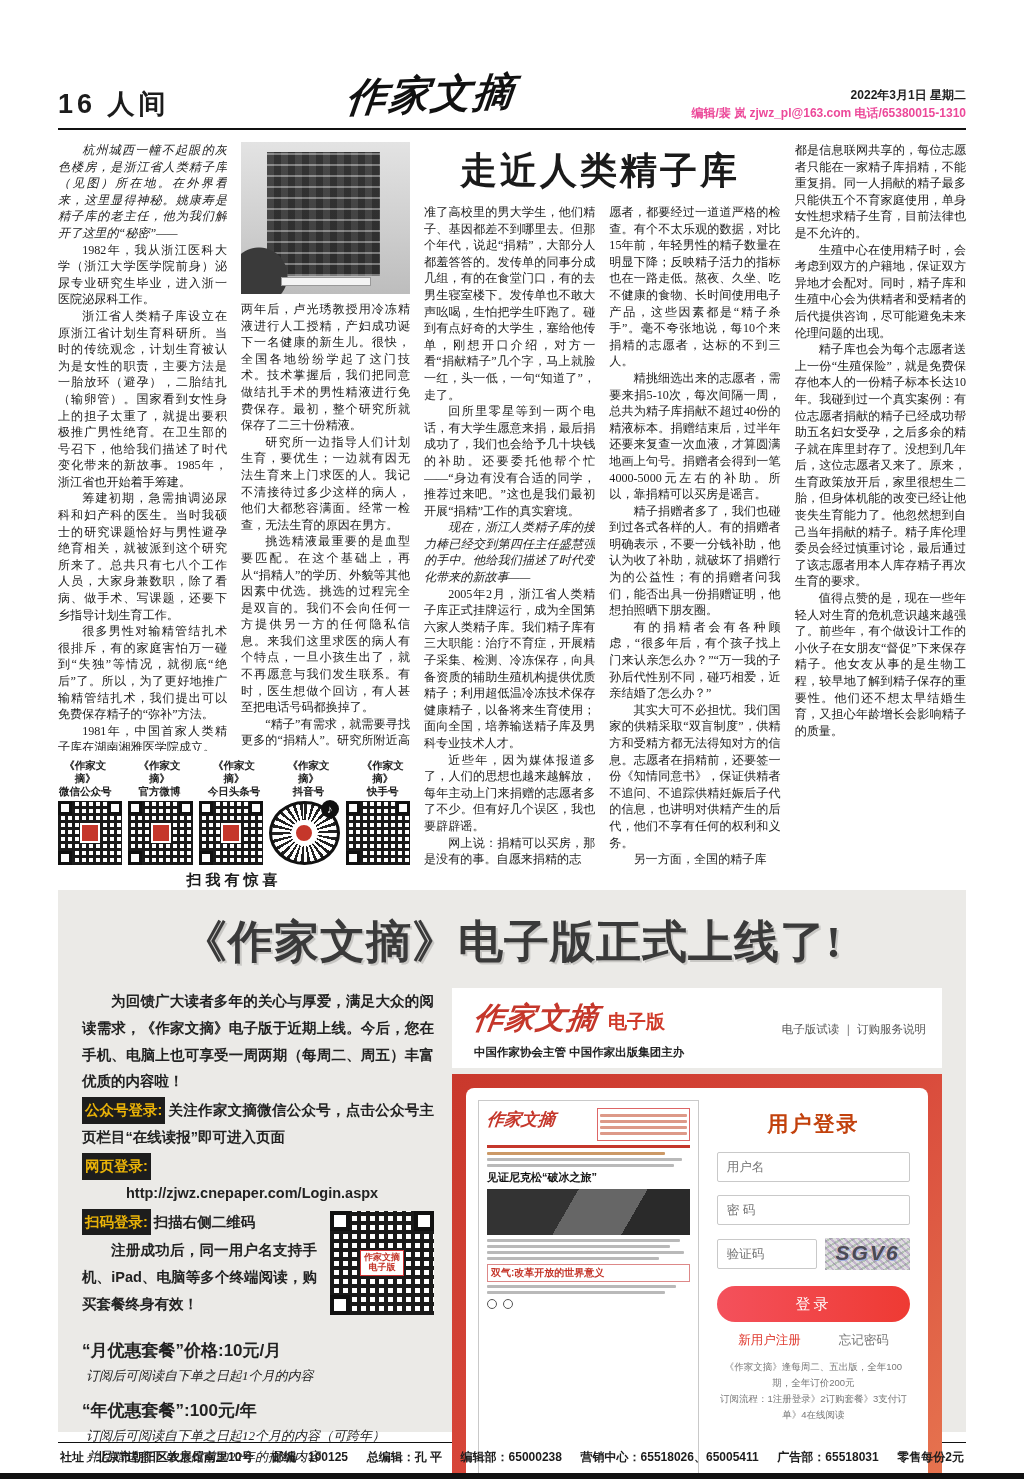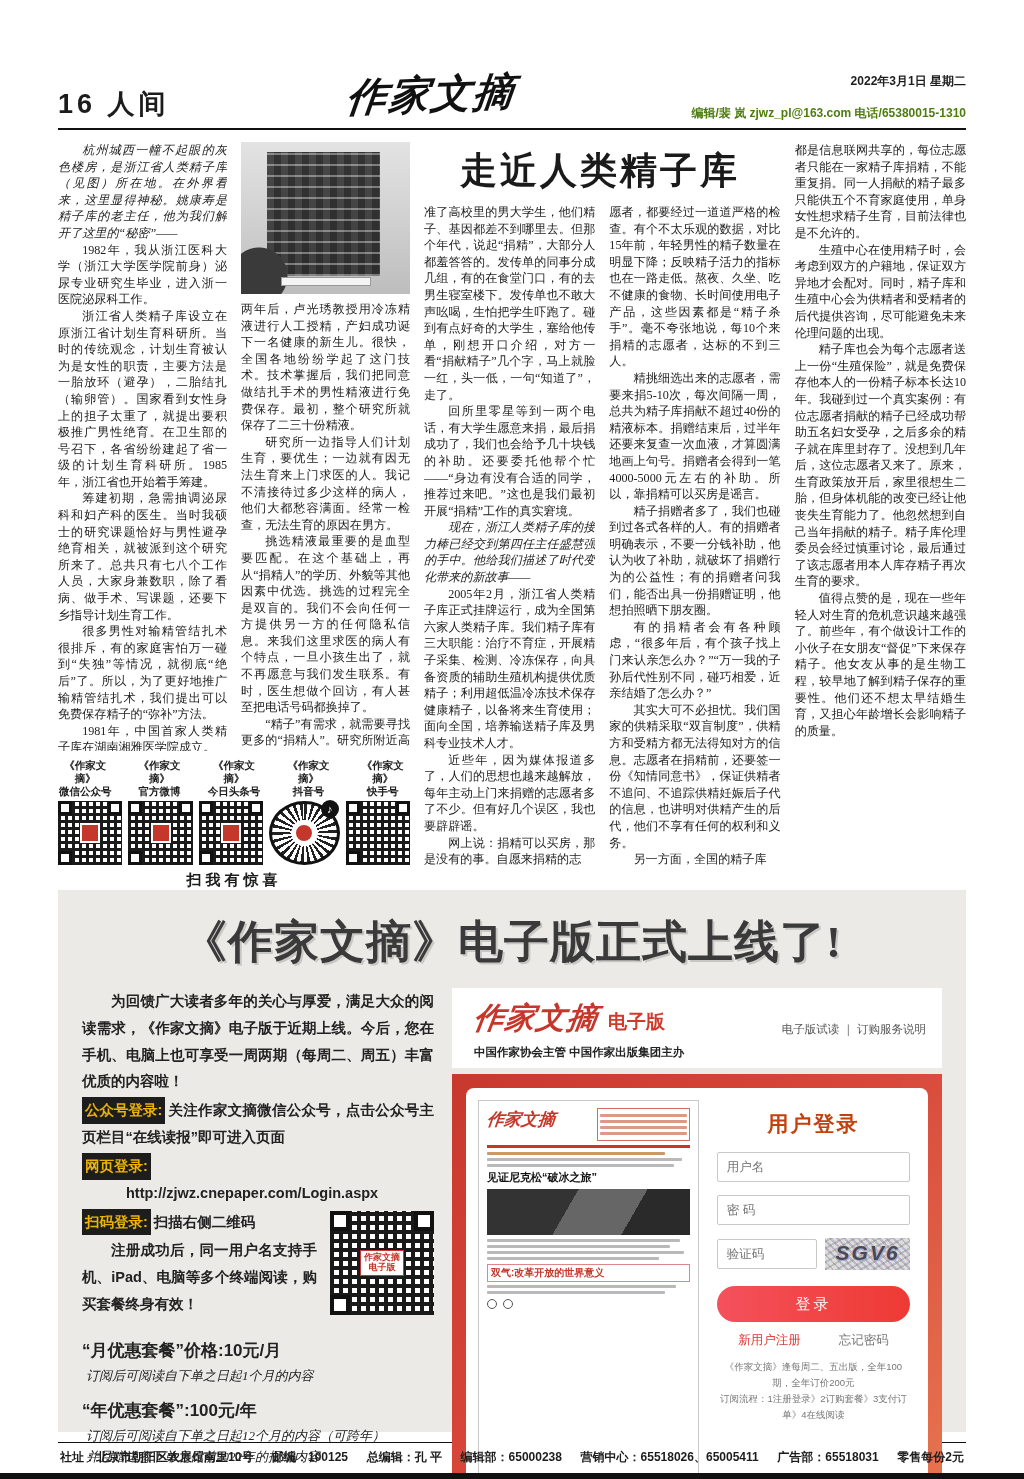--- a/index.html
+++ b/index.html
@@ -6,21 +6,21 @@
   html,body { background:#f2f2f2; }
   .page { width:1024px; height:1479px; margin:0 auto; background:#fff; position:relative;
           padding:78px 58px 0 58px; font-family:"Liberation Serif","DejaVu Serif",serif; color:#1c1c1c; }
 
   
   .hdr { display:flex; align-items:flex-end; justify-content:space-between; height:44px; }
   .hdr-left { font-family:"Liberation Sans","DejaVu Sans",sans-serif; font-weight:bold; font-size:27px; letter-spacing:4px; }
   .hdr-mast { font-size:40px; font-weight:bold; font-style:italic; transform:skewX(-8deg) rotate(-2deg); letter-spacing:2px; color:#111; }
   .hdr-right { text-align:right; font-size:12px; line-height:1.5; }
   .hdr-right .d1 { font-weight:bold; font-family:"Liberation Sans",sans-serif; }
-  .hdr-right .d2 { font-family:"Liberation Sans",sans-serif; font-weight:bold; color:#4d7c0f;margin-top:14px; }
+  .hdr-right .d2 { font-family:"Liberation Sans",sans-serif; font-weight:bold; color:#ec4899; }
   .rule { margin-top:6px; border-top:2px solid #111; }
 
   
   .art { position:relative; margin-top:12px; height:748px; display:flex; gap:14px; }
   .left-wrap { width:352px; flex:none; display:flex; flex-direction:column; }
   .cols2 { display:flex; gap:14px; height:622px; overflow:hidden; }
   .col { flex:1; overflow:hidden; }
   .colr { flex:1; overflow:hidden; position:relative; }
   .art p { font-size:12.1px; line-height:16.6px; text-align:justify; text-indent:2em; }
   .art p.cont { text-indent:0; }
@@ -147,21 +147,21 @@
   <div class="rule"></div>
 
   <div class="art">
     <div class="headline">走近人类精子库</div>
 
     <div class="left-wrap">
       <div class="cols2">
         <div class="col">
           <p class="em">杭州城西一幢不起眼的灰色楼房，是浙江省人类精子库（见图）所在地。在外界看来，这里显得神秘。姚康寿是精子库的老主任，他为我们解开了这里的“秘密”——</p>
           <p>1982年，我从浙江医科大学（浙江大学医学院前身）泌尿专业研究生毕业，进入浙一医院泌尿科工作。</p>
-          <p>浙江省人类精子库设立在原浙江省计划生育科研所。当时的传统观念，计划生育被认为是女性的职责，主要方法是一胎放环（避孕），二胎结扎（输卵管）。国家看到女性身上的担子太重了，就提出要积极推广男性绝育。在卫生部的号召下，各省纷纷建起了省一级的计划生育科研所。1985年，浙江省也开始着手筹建。</p>
+          <p>浙江省人类精子库设立在原浙江省计划生育科研所。当时的传统观念，计划生育被认为是女性的职责，主要方法是一胎放环（避孕），二胎结扎（输卵管）。国家看到女性身上的担子太重了，就提出要积极推广男性绝育。在卫生部的号召下，他给我们描述了时代变化带来的新故事。1985年，浙江省也开始着手筹建。</p>
           <p>筹建初期，急需抽调泌尿科和妇产科的医生。当时我硕士的研究课题恰好与男性避孕绝育相关，就被派到这个研究所来了。总共只有七八个工作人员，大家身兼数职，除了看病、做手术、写课题，还要下乡指导计划生育工作。</p>
           <p>很多男性对输精管结扎术很排斥，有的家庭害怕万一碰到“失独”等情况，就彻底“绝后”了。所以，为了更好地推广输精管结扎术，我们提出可以免费保存精子的“弥补”方法。</p>
           <p>1981年，中国首家人类精子库在湖南湘雅医学院成立。</p>
         </div>
         <div class="col">
           <div class="photo">
             <div class="bldg"></div>
             <div class="tree"></div>
             <div class="sign"></div>
           </div>

